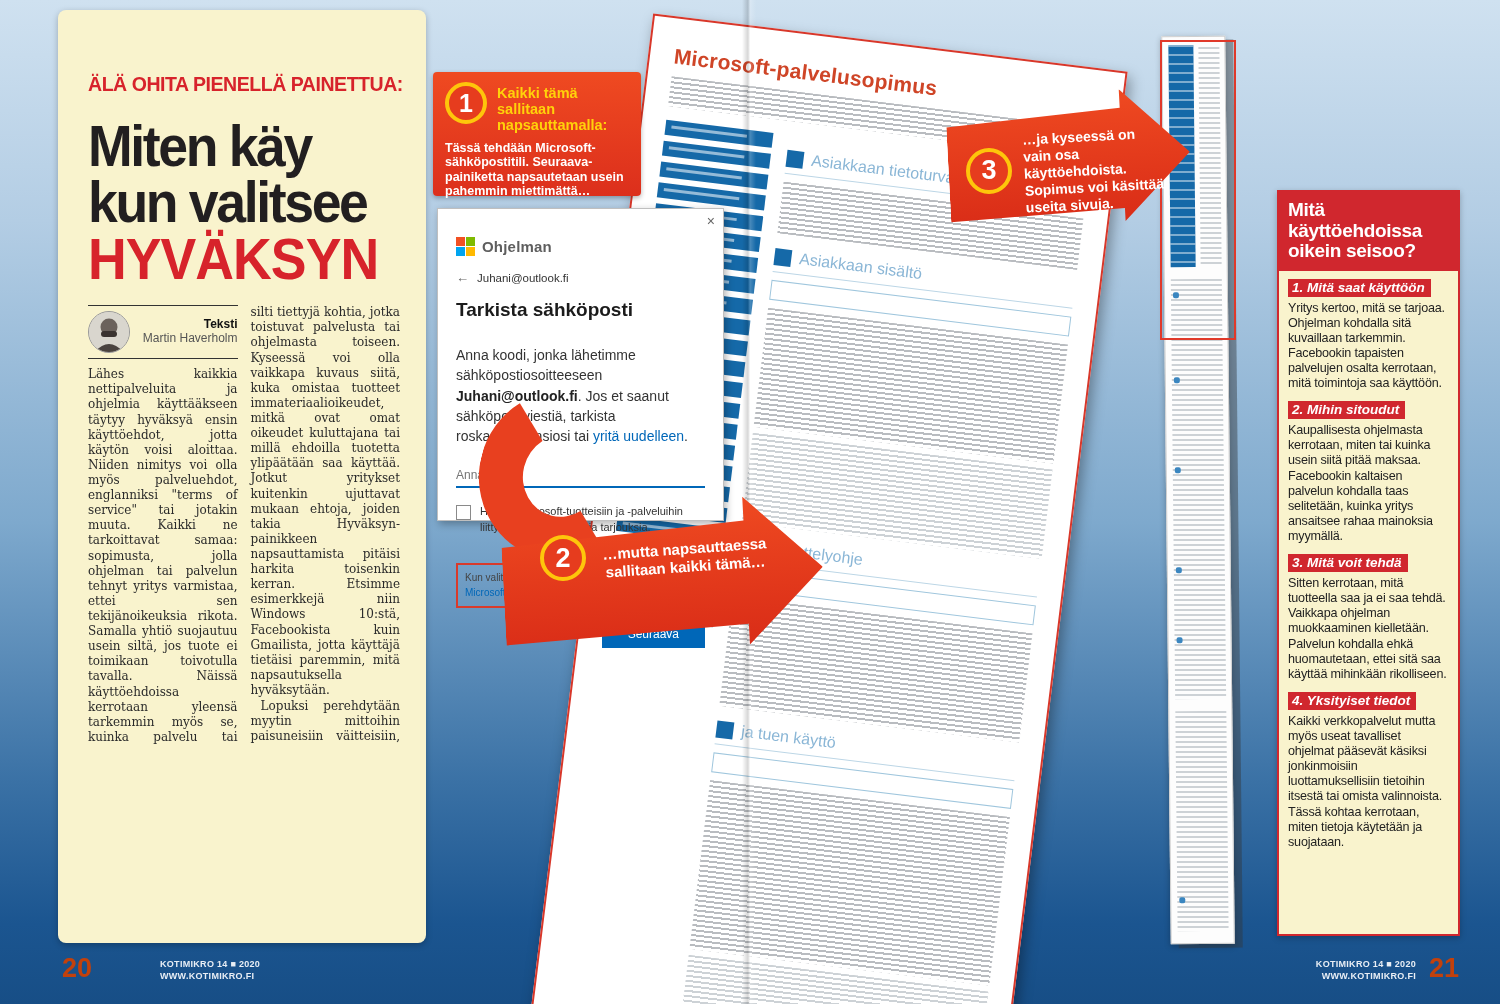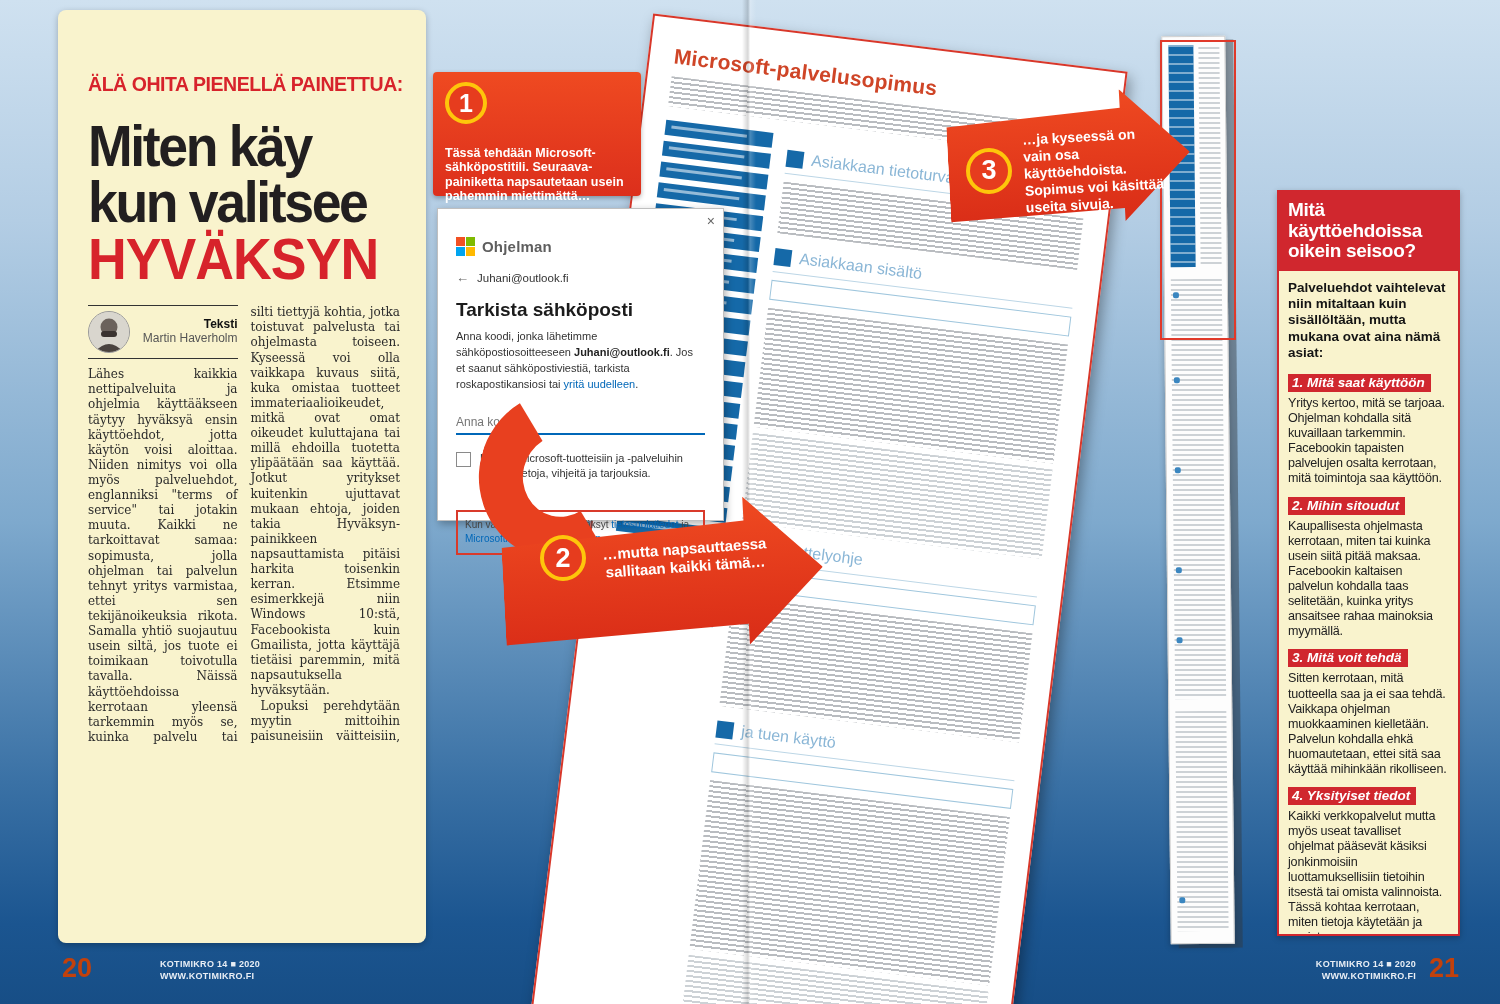--- a/index.html
+++ b/index.html
@@ -39,36 +39,36 @@
 
   
   .numcircle { width:46px; height:46px; border-radius:50%; background:#e63c1e;
     border:4px solid #fec60b; color:#fff; font-weight:bold; font-size:27px;
     display:flex; align-items:center; justify-content:center; flex:none; }
   .callout1 { left:433px; top:72px; width:208px; height:124px; z-index:30;
     background:linear-gradient(180deg,#ef4a21,#dc2f1c); border-radius:4px; padding:10px 12px;
     box-shadow:0 2px 5px rgba(0,0,0,.3); }
   .callout1 .head { display:flex; gap:10px; align-items:flex-start; }
   .callout1 .title { color:#ffd20a; font-weight:bold; font-size:14.5px; line-height:1.1; padding-top:4px; }
-  .callout1 .body { color:#fff; font-weight:bold; font-size:12.5px; line-height:1.15; margin-top:22px; }
+  .callout1 .body { color:#fff; font-weight:bold; font-size:12.5px; line-height:1.15; margin-top:7px; }
   .callout1 .body b { color:#fff; }
 
   
   .dialog { left:437px; top:208px; width:287px; height:313px; background:#fff; z-index:32;
     border:1px solid #bfbfbf; box-shadow:2px 3px 8px rgba(0,0,0,.3); padding:14px 18px; }
   .dlg-close { position:absolute; right:8px; top:4px; color:#666; font-size:14px; cursor:default; }
   .mslogo { display:flex; align-items:center; gap:7px; margin-top:14px; }
   .mslogo .grid { display:grid; grid-template-columns:9px 9px; grid-template-rows:9px 9px; gap:1px; }
   .mslogo .c1{background:#f25022;} .mslogo .c2{background:#7fba00;}
   .mslogo .c3{background:#00a4ef;} .mslogo .c4{background:#ffb900;}
   .mslogo .wordmark { color:#5e5e5e; font-size:15px; font-weight:bold; letter-spacing:.2px; }
   .dlg-back { display:flex; gap:8px; align-items:center; margin-top:14px; font-size:11.5px; color:#333; }
   .dlg-back .arrow { color:#666; font-size:13px; }
   .dlg-title { font-size:19px; font-weight:bold; color:#1b1b1b; margin-top:14px; }
-  .dlg-body { font-size:11px; color:#333; line-height:1.45; margin-top:8px; }
+  .dlg-body { font-size:14px; color:#333; line-height:1.45; margin-top:24px; }
   .dlg-body b { color:#222; }
   .bluelink { color:#0067b8; }
   .dlg-input { width:100%; border:none; border-bottom:2px solid #0067b8; font-size:12px;
     color:#666; padding:4px 0; margin-top:18px; outline:none; background:transparent;
     font-family:"Liberation Sans",sans-serif; }
   .dlg-check { display:flex; gap:9px; margin-top:16px; font-size:11px; color:#333; line-height:1.4; }
   .cb { width:15px; height:15px; border:1.5px solid #8a8a8a; flex:none; margin-top:1px; background:#fff; }
   .consent { border:2px solid #d93a2b; padding:6px 7px; margin-top:28px; font-size:10px;
     color:#444; line-height:1.45; }
   .dlg-btnrow { text-align:right; margin-top:12px; }
@@ -258,20 +258,21 @@
   <div class="marker" style="top:430px;"></div>
   <div class="marker" style="top:530px;"></div>
   <div class="marker" style="top:600px;"></div>
   <div class="marker" style="top:860px;"></div>
 </div>
 <div class="abs viewrect"></div>
 
 <div class="abs callout1">
   <div class="head">
     <div class="numcircle" style="width:42px;height:42px;font-size:25px;">1</div>
+    <div class="title">Kaikki tämä sallitaan napsauttamalla:</div>
   </div>
   <div class="body"><span>Tässä tehdään Microsoft-sähköpostitili. </span><b>Seuraava</b><span>-painiketta napsautetaan usein pahemmin miettimättä…</span></div>
 </div>
 
 <div class="abs dialog">
   <div class="dlg-close">×</div>
   <div class="mslogo">
     <span class="grid">
       <span class="c1"></span>
         <span class="c2"></span>
@@ -309,21 +310,20 @@
 <div class="abs arrow3">
   <div class="band"></div>
   <div class="content">
     <div class="numcircle">3</div>
     <div class="txt">…ja kyseessä on vain osa käyttöehdoista. Sopimus voi käsittää useita sivuja.</div>
   </div>
 </div>
 
 <div class="abs facts">
   <div class="facts-header">Mitä käyttöehdoissa oikein seisoo?</div>
-  <div class="facts-intro">Palveluehdot vaihtelevat niin mitaltaan kuin sisällöltään, mutta mukana ovat aina nämä asiat:</div>
   <div class="fact-item">
     <span class="fact-label">1. Mitä saat käyttöön</span>
     <div class="fact-body">Yritys kertoo, mitä se tarjoaa. Ohjelman kohdalla sitä kuvaillaan tarkemmin. Facebookin tapaisten palvelujen osalta kerrotaan, mitä toimintoja saa käyttöön.</div>
   </div>
   <div class="fact-item">
     <span class="fact-label">2. Mihin sitoudut</span>
     <div class="fact-body">Kaupallisesta ohjelmasta kerrotaan, miten tai kuinka usein siitä pitää maksaa. Facebookin kaltaisen palvelun kohdalla taas selitetään, kuinka yritys ansaitsee rahaa mainoksia myymällä.</div>
   </div>
   <div class="fact-item">
     <span class="fact-label">3. Mitä voit tehdä</span>

